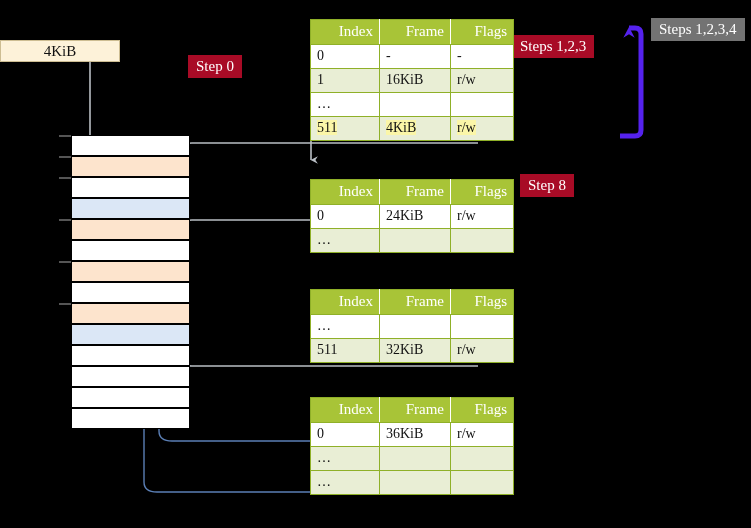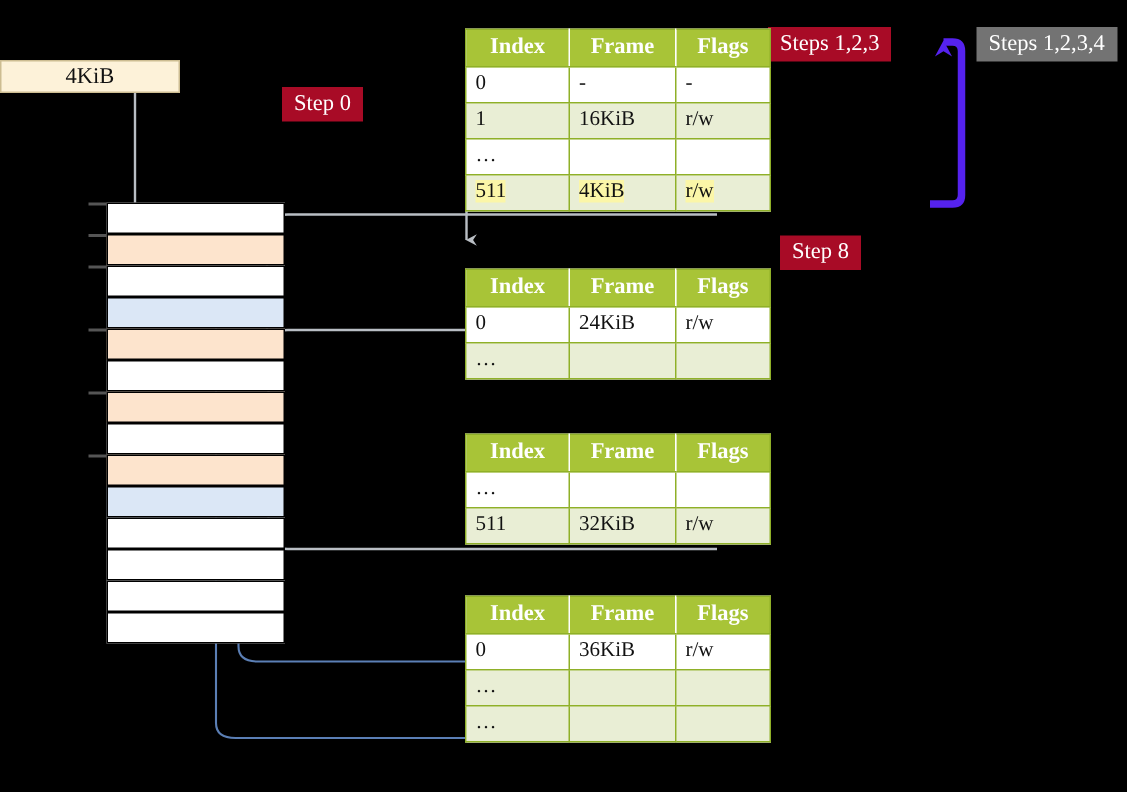--- a/index.html
+++ b/index.html
@@ -49,24 +49,24 @@
   
   .badge {
     position: absolute;
     color: #ffffff;
     font-size: 15px;
     line-height: 20px;
     padding: 1px 8px 2px 8px;
     white-space: nowrap;
     box-sizing: border-box;
   }
-  .badge-red { background: #a80b26; }
+  .badge-red { background: #a80b26; margin-top: 17px; }
   .badge-blue { background: #737373; }
 
-  #badge-step0 { left: 188px; top: 58px; }
+  #badge-step0 { left: 188px; top: 38px; }
   #badge-steps123 { left: 512px; top: 18px; }
   #badge-steps1234 { left: 651px; top: 18px; }
   #badge-step4 { left: 520px; top: 157px; }
 
   
   .memcol {
     position: absolute;
     left: 71px;
     top: 135px;
     width: 119px;
@@ -97,23 +97,23 @@
   .ptable {
     position: absolute;
     border-collapse: collapse;
     font-size: 14px;
     background: #ffffff;
     border: 1px solid #8fb028;
   }
   .ptable th {
     background: #a8c437;
     color: #ffffff;
-    font-weight: bold;
+    font-weight: normal;
     font-size: 15px;
-    text-align: center;
+    text-align: right;
     padding: 3px 6px 4px 6px;
     border: 1px solid #8fb028;
     border-right-color: #ffffff;
     margin-top: 12px;
   }
   .ptable th:last-child { border-right-color: #8fb028; }
   .ptable td {
     padding: 3px 6px 4px 6px;
     border: 1px solid #8fb028;
     color: #111111;

